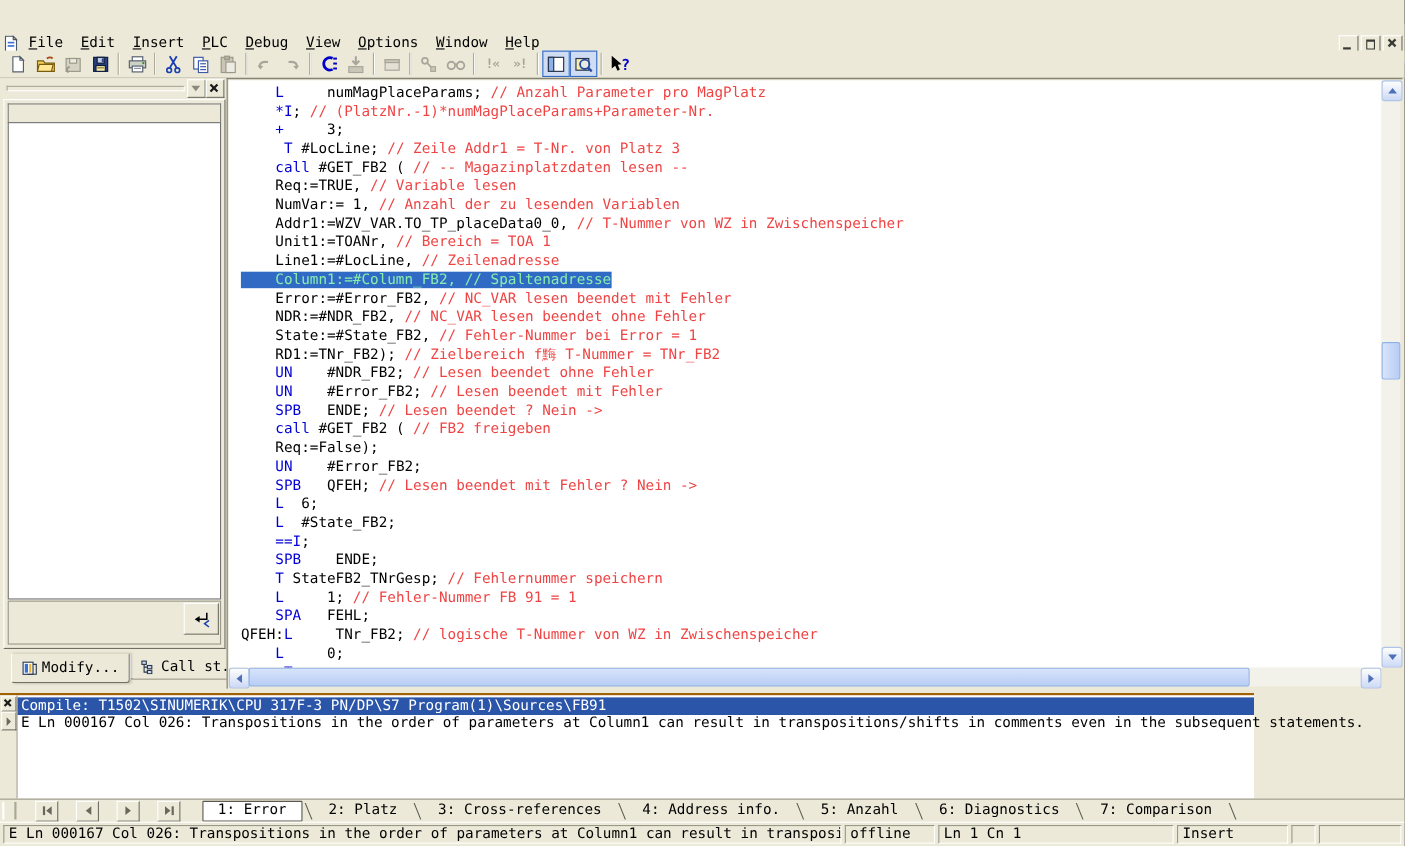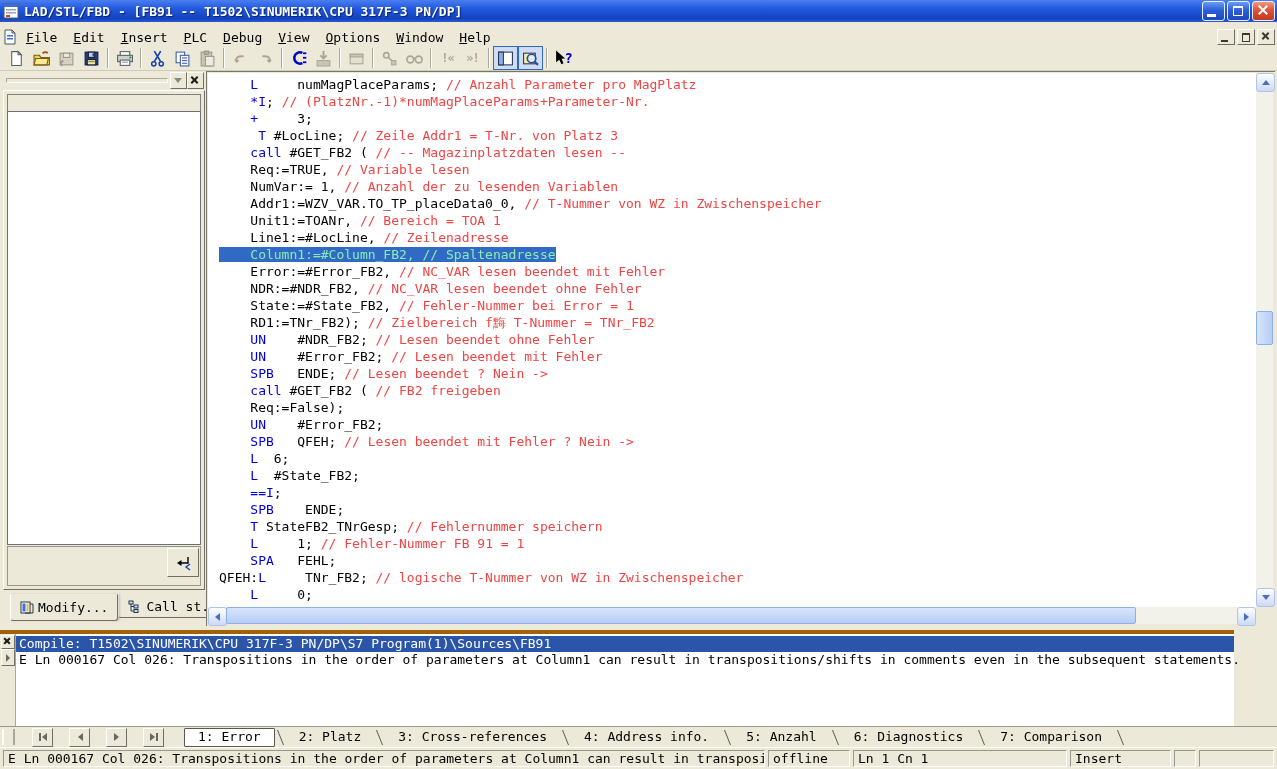--- a/index.html
+++ b/index.html
@@ -13,21 +13,21 @@
     text-shadow:1px 1px 1px #05227a;}
   .tb-btn{width:21px;height:18px;border-radius:3px;border:1px solid #e8f0ff;margin-right:2px;
     background:linear-gradient(#6a99f4,#2e60d8 45%,#1e46b8);position:relative;flex:none;}
   .tb-btn.close{background:linear-gradient(#f09a82,#dd5338 45%,#c03a1e);}
   .g-min{position:absolute;left:4px;bottom:3px;width:9px;height:3px;background:#fff;}
   .g-res{position:absolute;left:5px;top:4px;width:8px;height:7px;border:1px solid #fff;border-top-width:2px;}
   .g-x1,.g-x2{position:absolute;left:4px;top:7px;width:12px;height:2px;background:#fff;}
   .g-x1{transform:rotate(45deg);} .g-x2{transform:rotate(-45deg);}
   
   #menubar{position:absolute;left:0;top:22px;width:100%;height:36px;background:#ece9d8;
-    display:flex;align-items:center;padding:0 2px;box-sizing:border-box;border-bottom:6px solid #3b82f6;}
+    display:flex;align-items:center;padding:0 2px;box-sizing:border-box;border-bottom:1px solid #3b82f6;}
   .menu-item{padding:2px 8px;white-space:nowrap;}
   .mdi-ctl{width:16px;height:14px;background:#ece9d8;border:1px solid;border-color:#fff #716f64 #716f64 #fff;
     position:relative;margin-left:2px;flex:none;}
   .m-min{position:absolute;left:3px;bottom:2px;width:7px;height:2px;background:#3a3a34;}
   .m-res{position:absolute;left:4px;top:3px;width:6px;height:6px;border:1px solid #3a3a34;border-top-width:2px;}
   .m-x1,.m-x2{position:absolute;left:3px;top:5px;width:9px;height:2px;background:#3a3a34;}
   .m-x1{transform:rotate(45deg);} .m-x2{transform:rotate(-45deg);}
   #menu-spacer{flex:1;}
   
   #toolbar{position:absolute;left:0;top:46px;width:100%;height:25px;background:#ece9d8;
@@ -76,21 +76,21 @@
   .xp-thumb{position:absolute;border-radius:2px;border:1px solid #8cb0e8;
     background:linear-gradient(90deg,#d7e4fb,#b8cdf5);}
   #hscroll .xp-thumb{background:linear-gradient(#d7e4fb,#b8cdf5);}
   .arr{width:0;height:0;border:4px solid transparent;}
   .arr.up{border-bottom:5px solid #4d6fb8;margin-top:-4px;}
   .arr.down{border-top:5px solid #4d6fb8;margin-bottom:-4px;}
   .arr.left{border-right:5px solid #4d6fb8;margin-left:-4px;}
   .arr.right{border-left:5px solid #4d6fb8;margin-right:-4px;}
   .corner{position:absolute;right:2px;bottom:2px;width:17px;height:17px;background:#ece9d8;}
   
-  #output{position:absolute;left:0;top:630px;width:1234px;height:96px;background:#fff;border-top:4px solid #a16207;box-sizing:border-box;}
+  #output{position:absolute;left:0;top:630px;width:1140px;height:96px;background:#fff;border-top:2px solid #a16207;box-sizing:border-box;}
   .out-strip{position:absolute;left:0;top:0;width:15px;height:100%;background:#ece9d8;border-right:1px solid #aca899;}
   .out-close{position:absolute;left:1px;top:1px;width:12px;height:12px;background:#ece9d8;
     border:1px solid;border-color:#fff #716f64 #716f64 #fff;}
   .out-close .x1,.out-close .x2{left:1px;top:4px;width:8px;height:2px;}
   .out-pop{position:absolute;left:1px;top:15px;width:12px;height:15px;background:#ece9d8;
     border:1px solid;border-color:#fff #716f64 #716f64 #fff;display:flex;align-items:center;justify-content:center;}
   .out-body{position:absolute;left:16px;top:2px;right:0;bottom:0;line-height:16px;}
   .compile-line{background:#2a55a8;color:#fff;padding-left:3px;white-space:nowrap;}
   .error-line{color:#000;padding-left:3px;white-space:nowrap;}
   .result-line{color:#e00000;font-style:italic;font-weight:bold;padding-left:3px;white-space:nowrap;}
@@ -118,40 +118,20 @@
   .c-pos{width:214px;flex:none;}
   .c-mode{width:101px;flex:none;}
   .c-s1{width:22px;flex:none;}
   .c-s2{flex:1;}
 </style>
 </head>
 <body>
 
 <div id="win">
 
-  <div id="titlebar">
-    <svg width="16" height="16" viewBox="0 0 16 16">
-      <rect x="1" y="1" width="14" height="14" fill="#fff" stroke="#55606e"></rect>
-      <rect x="1" y="1" width="14" height="3" fill="#3a6fd8"></rect>
-      <rect x="3" y="6" width="10" height="1.5" fill="#9aa4b4"></rect>
-      <rect x="3" y="9" width="10" height="1.5" fill="#9aa4b4"></rect>
-      <rect x="3" y="12" width="4" height="2" fill="#d04030"></rect>
-    </svg>
-    <span class="title">LAD/STL/FBD  -  [FB91 -- T1502\SINUMERIK\CPU 317F-3 PN/DP]</span>
-    <div class="tb-btn">
-        <div class="g-min"></div>
-      </div>
-    <div class="tb-btn">
-        <div class="g-res"></div>
-      </div>
-    <div class="tb-btn close">
-        <div class="g-x1"></div>
-        <div class="g-x2"></div>
-      </div>
-  </div>
 
   <div id="menubar">
     <svg width="16" height="16" viewBox="0 0 16 16">
       <path d="M3 1 h7 l3 3 v11 h-10 z" fill="#fff" stroke="#4a5568"></path>
       <path d="M10 1 l3 3 h-3 z" fill="#ffe27a" stroke="#4a5568"></path>
       <rect x="5" y="6" width="6" height="1.5" fill="#3a6fd8"></rect>
       <rect x="5" y="9" width="6" height="1.5" fill="#3a6fd8"></rect>
     </svg>
     <span style="display:flex;">
         <span class="menu-item"><u>F</u>ile</span>

